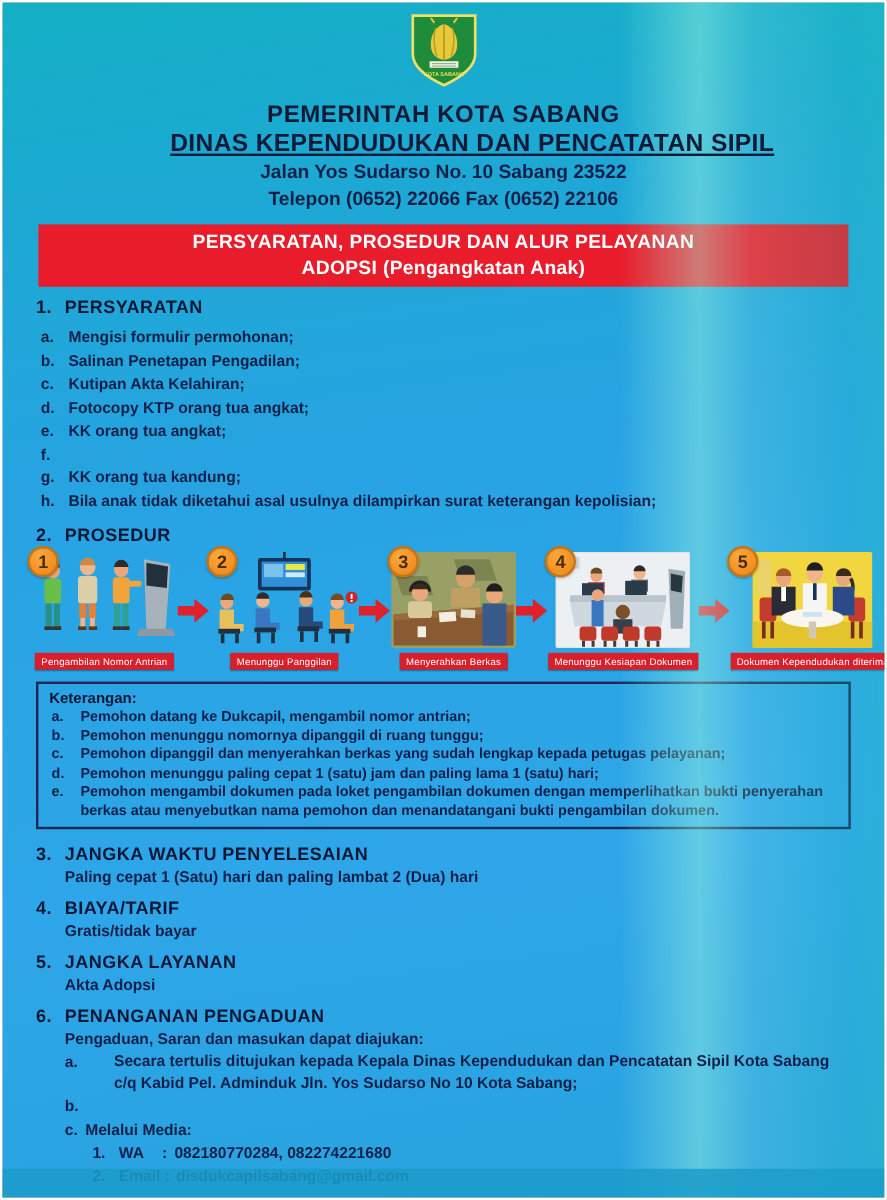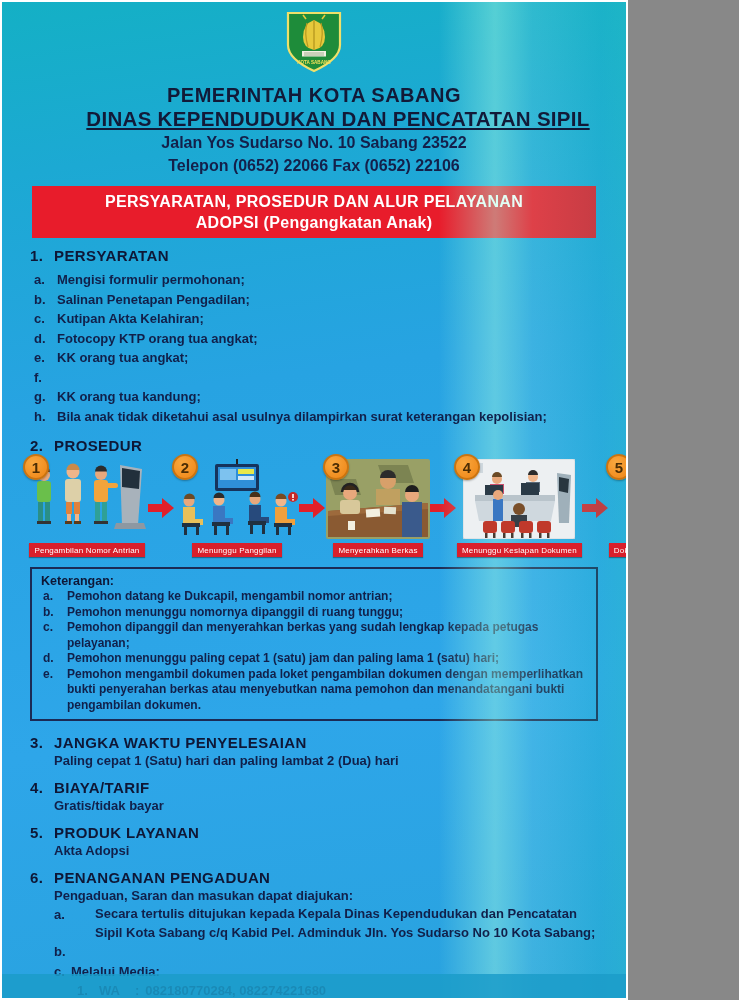--- a/index.html
+++ b/index.html
@@ -1,18 +1,18 @@
 <!DOCTYPE html>
 <html><head>
 <meta charset="utf-8">
 <style>
   * { margin:0; padding:0; box-sizing:border-box; }
   body { background:#888; font-family:"Liberation Sans", sans-serif; }
   .poster{
-    position:relative; width:628px; height:1000px; overflow:hidden;
+    position:relative; width:739px; height:1000px; overflow:hidden;
     border:2px solid #fff;
     background:linear-gradient(172deg,#14b0c5 0%,#1ca9d3 16%,#27a3e2 38%,#2ea6e9 70%,#28a2de 100%);
     color:#101a3d;
   }
   .light-band{ position:absolute; inset:0; pointer-events:none;
     background:linear-gradient(90deg,transparent 70%,rgba(170,255,225,.42) 79%,rgba(170,255,225,.16) 85%,rgba(40,205,180,.18) 96%,rgba(40,205,180,.28) 100%);
   }
   .bottom-band{ position:absolute; left:0; right:0; bottom:0; height:24px; background:#1b9cc9; opacity:.85; }
 
   
@@ -422,21 +422,21 @@
     <div class="sec-h">
       <span class="num">4.</span>
       <span>BIAYA/TARIF</span>
     </div>
     <div class="sec-body">Gratis/tidak bayar</div>
   </div>
 
   <div class="sec">
     <div class="sec-h">
       <span class="num">5.</span>
-      <span>PRODUK LAYANAN</span>
+      <span>JANGKA LAYANAN</span>
     </div>
     <div class="sec-body b800">Akta Adopsi</div>
   </div>
 
   <div class="sec">
     <div class="sec-h">
       <span class="num">6.</span>
       <span>PENANGANAN PENGADUAN</span>
     </div>
     <div class="sec-body">Pengaduan, Saran dan masukan dapat diajukan:</div>

